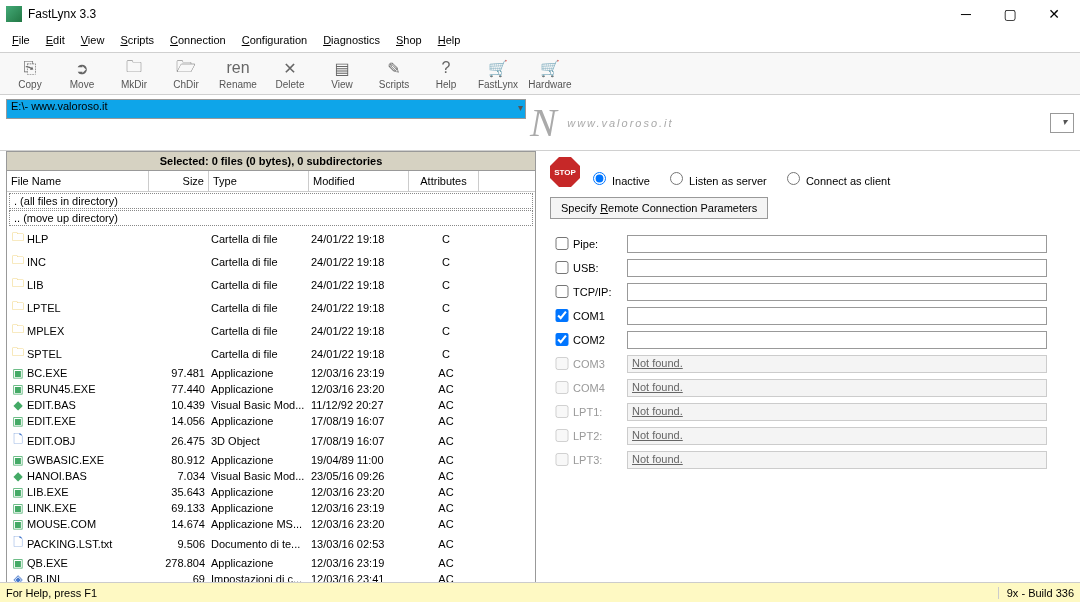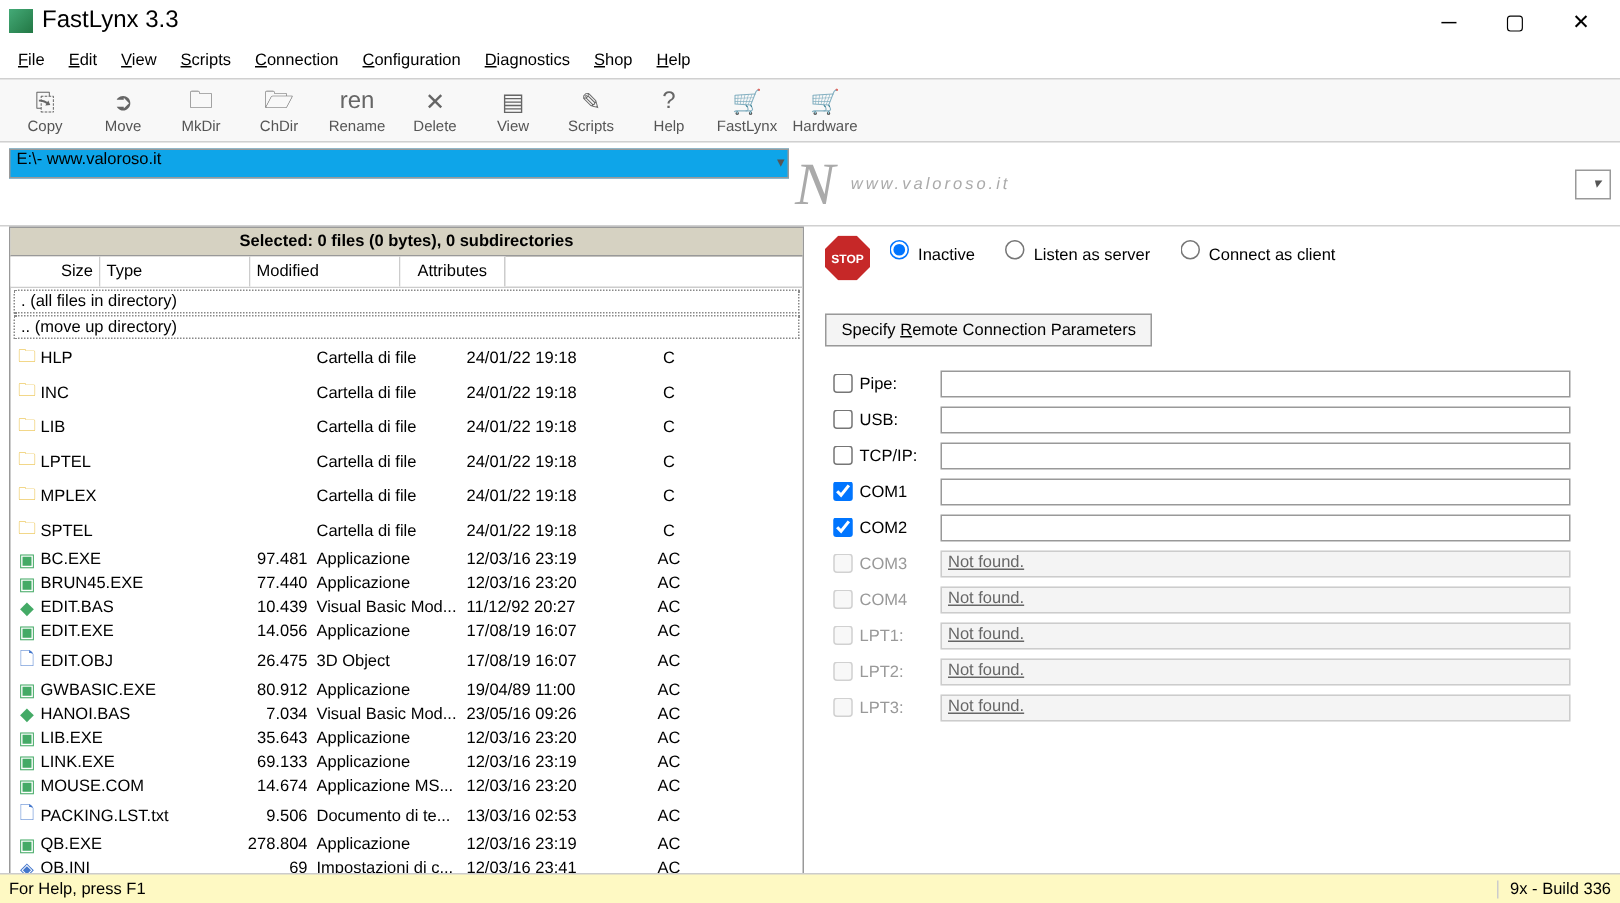--- a/index.html
+++ b/index.html
@@ -1,19 +1,19 @@
 <!DOCTYPE html>
 <html><head>
 <meta charset="utf-8">
 <style>
 * { box-sizing: border-box; font-family: "Segoe UI", Tahoma, sans-serif; font-size: 11px; }
 body { margin: 0; background: #fff; color: #000; overflow: hidden; }
 .titlebar { display: flex; align-items: center; height: 28px; padding: 0 4px; }
 .titlebar-icon { width: 16px; height: 16px; margin: 0 6px 0 2px; background: linear-gradient(135deg, #4a7, #274); }
-.titlebar-text { flex: 1; font-size: 16px; }
+.titlebar-text { flex: 1; font-size: 12px; }
 .win-btns { display: flex; }
 .win-btn { width: 44px; height: 28px; display: flex; align-items: center; justify-content: center; font-size: 14px; cursor: pointer; }
 .menubar { display: flex; padding: 2px 4px; }
 .menubar .menu { padding: 4px 8px; cursor: pointer; }
 .menubar .menu u { text-decoration: underline; }
 .toolbar { display: flex; border-top: 1px solid #d0d0d0; border-bottom: 1px solid #d0d0d0; padding: 2px 4px; background: #f8f8f8; }
 .tbtn { width: 52px; text-align: center; padding: 2px 0; cursor: pointer; color: #555; }
 .tbtn .ic { height: 22px; display: flex; align-items: center; justify-content: center; font-size: 16px; color: #666; }
 .tbtn .lbl { font-size: 10px; }
 .pathbar { display: flex; padding: 4px 6px; border-bottom: 1px solid #d0d0d0; gap: 4px; }
@@ -35,21 +35,21 @@
 .th-attr { flex: 0 0 70px; text-align: center; }
 .filelist { flex: 1; overflow-y: auto; }
 .frow { display: flex; padding: 1px 2px; align-items: center; }
 .fc-icon { width: 18px; text-align: center; font-size: 12px; }
 .fc-name { flex: 0 0 124px; white-space: nowrap; overflow: hidden; text-overflow: ellipsis; }
 .fc-size { flex: 0 0 60px; text-align: right; padding-right: 6px; }
 .fc-type { flex: 0 0 100px; white-space: nowrap; overflow: hidden; text-overflow: ellipsis; }
 .fc-mod { flex: 0 0 100px; }
 .fc-attr { flex: 0 0 70px; text-align: center; }
 .special-row { border: 1px dotted #888; margin: 1px 2px; padding: 1px 4px; }
-.stop-row { display: flex; align-items: flex-start; gap: 8px; margin-bottom: 22px; }
+.stop-row { display: flex; align-items: flex-end; gap: 8px; margin-bottom: 10px; }
 .stop-icon { width: 30px; height: 30px; background: #c62828; clip-path: polygon(30% 0,70% 0,100% 30%,100% 70%,70% 100%,30% 100%,0 70%,0 30%); color: #fff; display: flex; align-items: center; justify-content: center; font-size: 8px; font-weight: bold; }
 .radio-grp label { margin-right: 12px; }
 .spec-btn { border: 1px solid #999; padding: 4px 10px; background: #f4f4f4; cursor: pointer; display: inline-block; margin-bottom: 10px; }
 .conn-row { display: flex; align-items: center; margin: 5px 0; }
 .conn-chk { width: 16px; }
 .conn-lbl { width: 50px; }
 .conn-field { flex: 1; max-width: 420px; height: 18px; border: 1px solid #999; margin-left: 4px; padding: 1px 4px; color: #666; background: #fff; }
 .conn-row.dis { color: #999; }
 .conn-row.dis .conn-field { background: #f4f4f4; border-color: #ccc; text-decoration: underline; }
 .status { position: fixed; bottom: 0; left: 0; right: 0; height: 20px; border-top: 1px solid #ccc; display: flex; align-items: center; padding: 0 6px; background: #fef9c3; }
@@ -135,20 +135,21 @@
   <div class="watermark">
     <span style="font-size:40px;font-family:cursive">N</span>&nbsp;<span>www.valoroso.it</span>
     <div class="drop"></div>
   </div>
 </div>
 
 <div class="main">
   <div class="panel-left">
     <div class="sel-hdr">Selected: 0 files (0 bytes),  0 subdirectories</div>
     <div class="thead">
+      <div class="th th-name">File Name</div>
       <div class="th th-size">Size</div>
       <div class="th th-type">Type</div>
       <div class="th th-mod">Modified</div>
       <div class="th th-attr">Attributes</div>
     </div>
     <div class="filelist" id="filelist">
         <div class="special-row">. (all files in directory)</div>
         <div class="special-row">.. (move up directory)</div>
         <div class="frow">
           <div class="fc-icon ic-folder">🗀</div>

